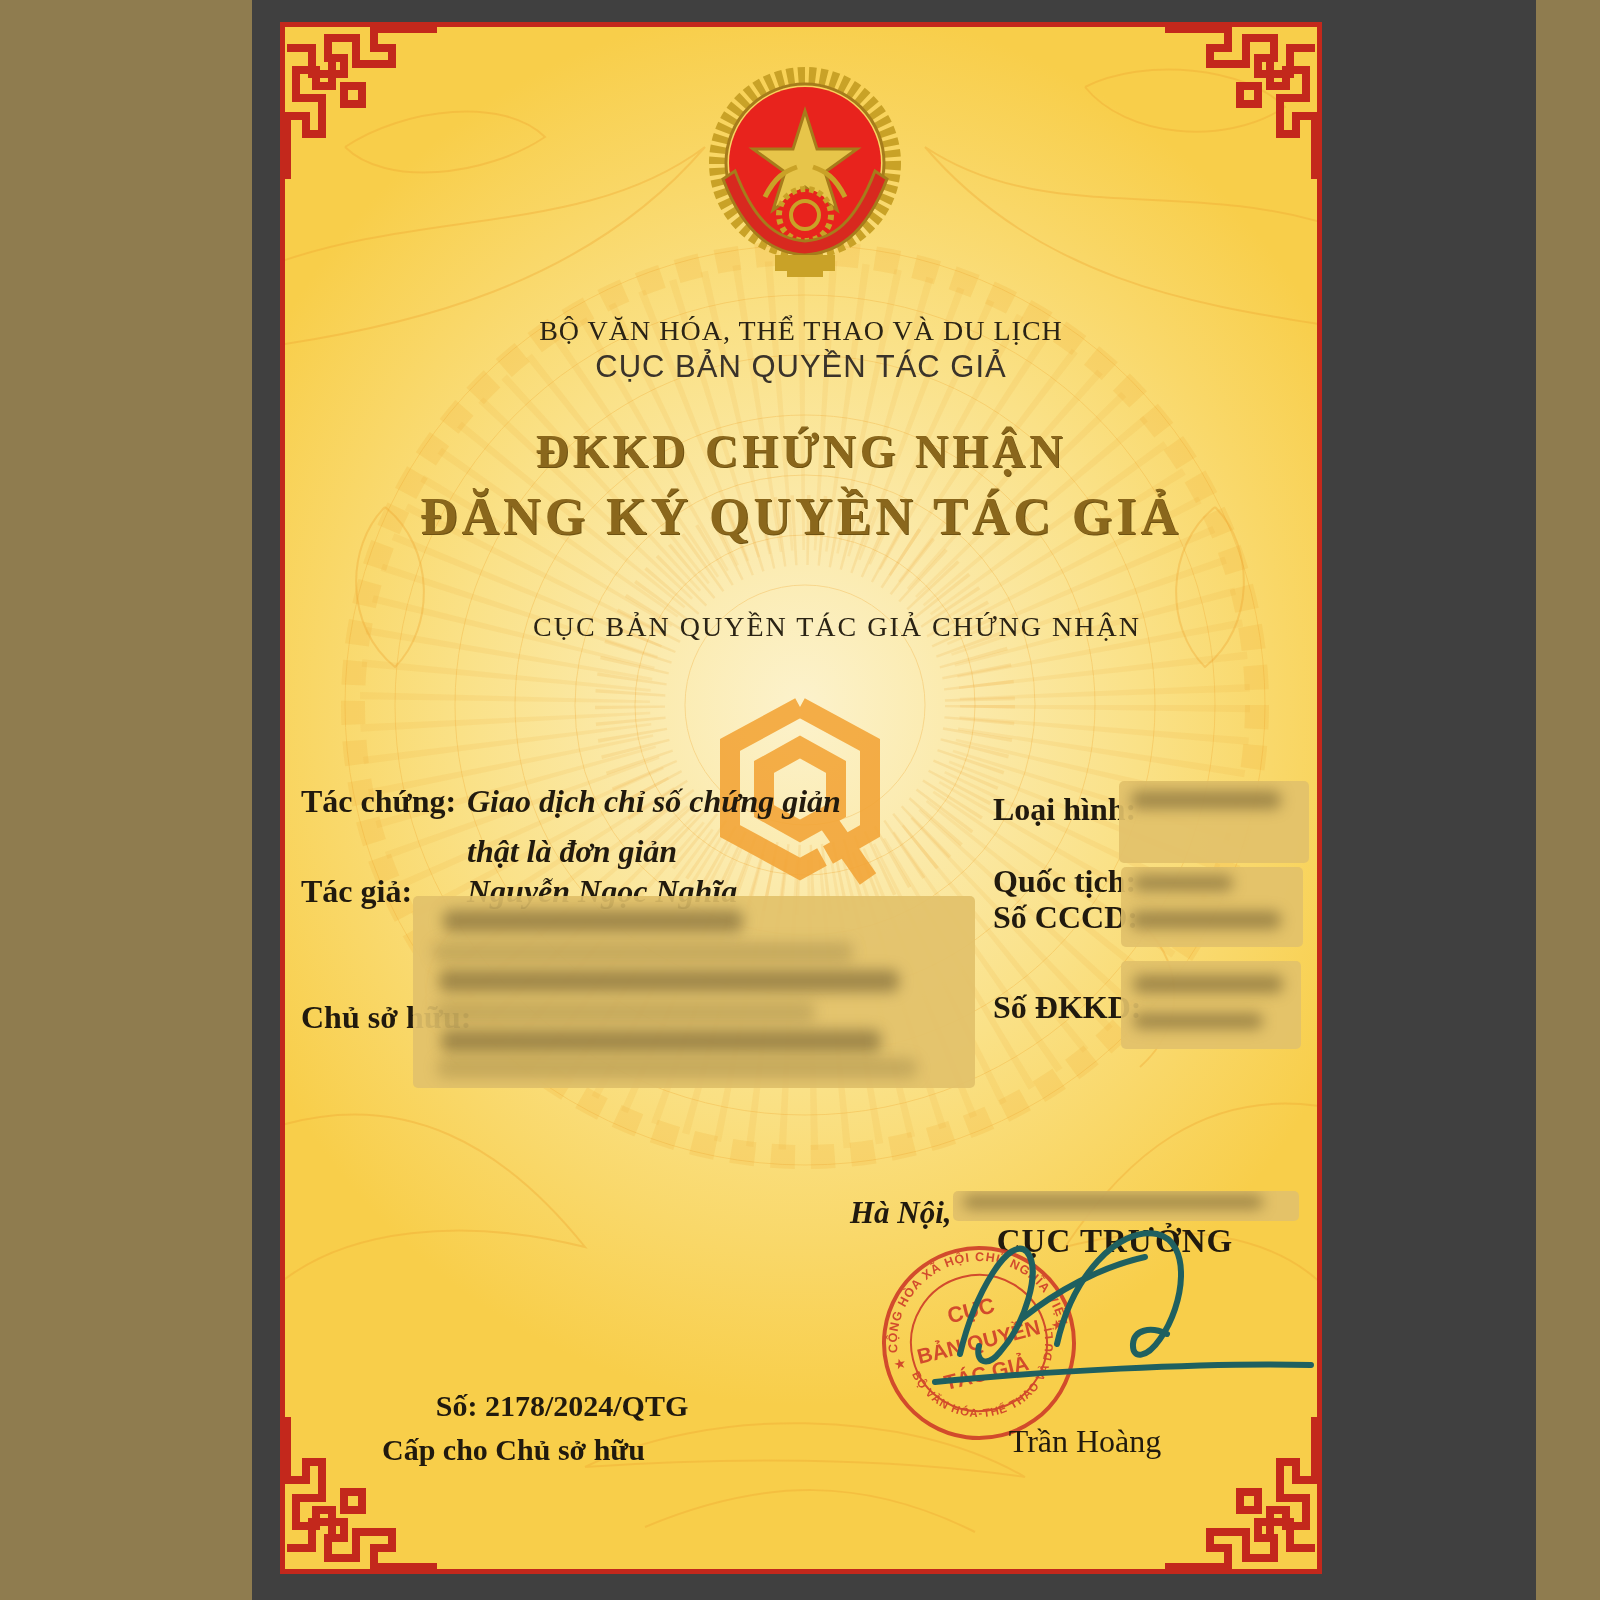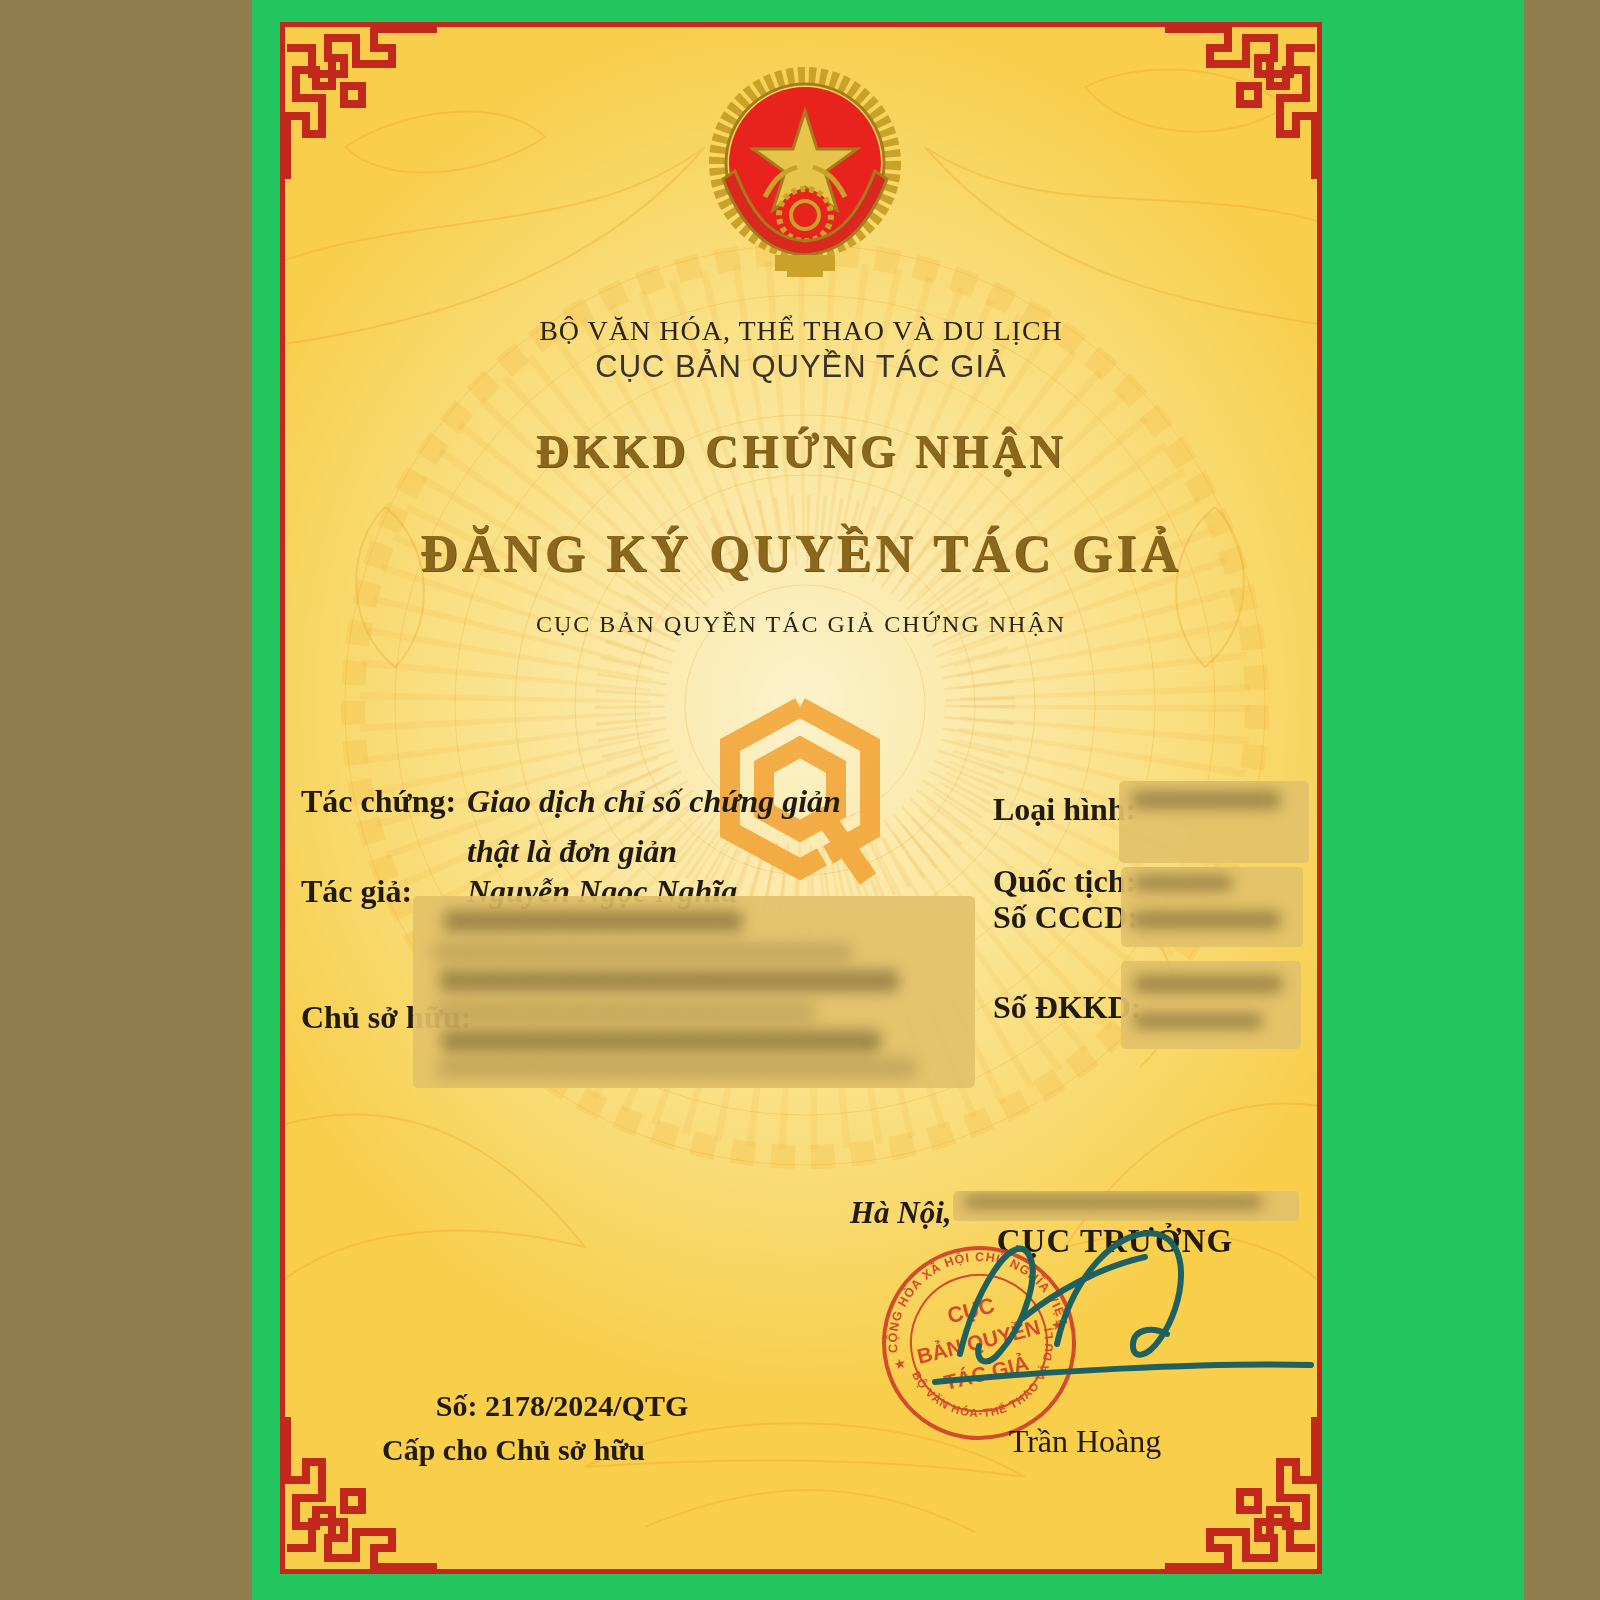--- a/index.html
+++ b/index.html
@@ -1,27 +1,27 @@
 <!DOCTYPE html>
 <html><head>
 <meta charset="utf-8">
 <style>
   html,body{margin:0;padding:0;width:1600px;height:1600px;overflow:hidden;
     background:#8F7C4F;font-family:"Liberation Serif","DejaVu Serif",serif;}
   .abs{position:absolute;}
-  #paper{left:252px;top:0;width:1272px;height:1600px;background:#22c55e;}
+  #paper{left:252px;top:0;width:1272px;height:1600px;background:#404040;padding-left:12px;}
   #cert{left:28px;top:22px;width:1042px;height:1552px;
     background:radial-gradient(ellipse 620px 700px at 50% 44%, #FCF2CC 0%, #FAE187 55%, #F8CE4A 100%);
     border:5px solid #C3281C;box-sizing:border-box;}
   .center{left:0;width:100%;text-align:center;}
   .ministry{font-size:28px;color:#2B2415;letter-spacing:1px;}
   .department{font-family:"Liberation Sans","DejaVu Sans",sans-serif;font-size:31px;color:#3A332A;letter-spacing:1px;}
   .title1{font-size:46px;font-weight:bold;color:#8A671C;letter-spacing:4px;text-shadow:1px 1px 0 #6E5212;}
-  .title2{font-size:52px;font-weight:bold;color:#8A671C;letter-spacing:4px;text-shadow:1px 1px 0 #6E5212;margin-top:37px;}
-  .certifies{font-size:24px;color:#2B2415;letter-spacing:2px;}
+  .title2{font-size:52px;font-weight:bold;color:#8A671C;letter-spacing:4px;text-shadow:1px 1px 0 #6E5212;}
+  .certifies{font-size:28px;color:#2B2415;letter-spacing:2px;margin-left:36px;}
   .label{font-size:32px;font-weight:bold;color:#211A0E;}
   .value{font-size:32px;font-weight:bold;font-style:italic;color:#211A0E;}
   .statement{font-size:31px;font-weight:bold;color:#211A0E;}
   .place{font-size:31px;font-weight:bold;font-style:italic;color:#211A0E;}
   .director{font-size:33px;font-weight:bold;color:#211A0E;letter-spacing:1px;}
   .name{font-size:32px;font-weight:normal;color:#211A0E;}
   .footerline{font-size:30px;font-weight:bold;color:#211A0E;}
   .redact{background:rgba(226,193,106,0.92);border-radius:5px;overflow:hidden;}
   .smudge{position:absolute;background:rgba(92,76,38,0.5);border-radius:8px;filter:blur(7px);}
   .smudge.light{background:rgba(120,100,50,0.28);}

